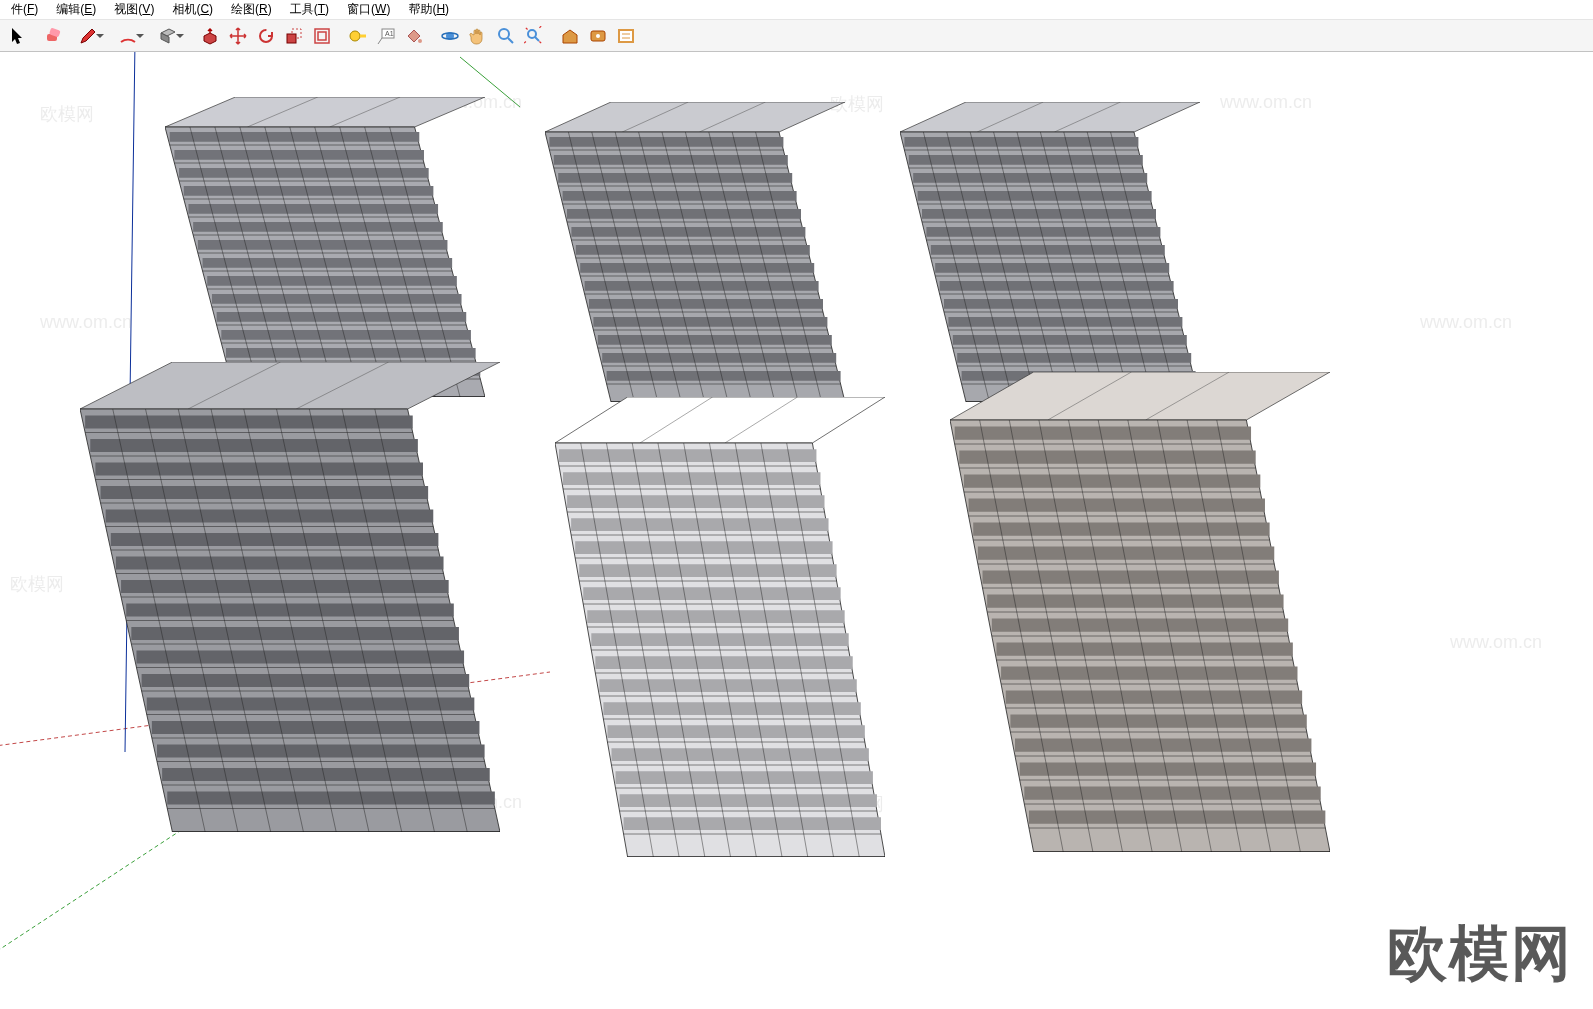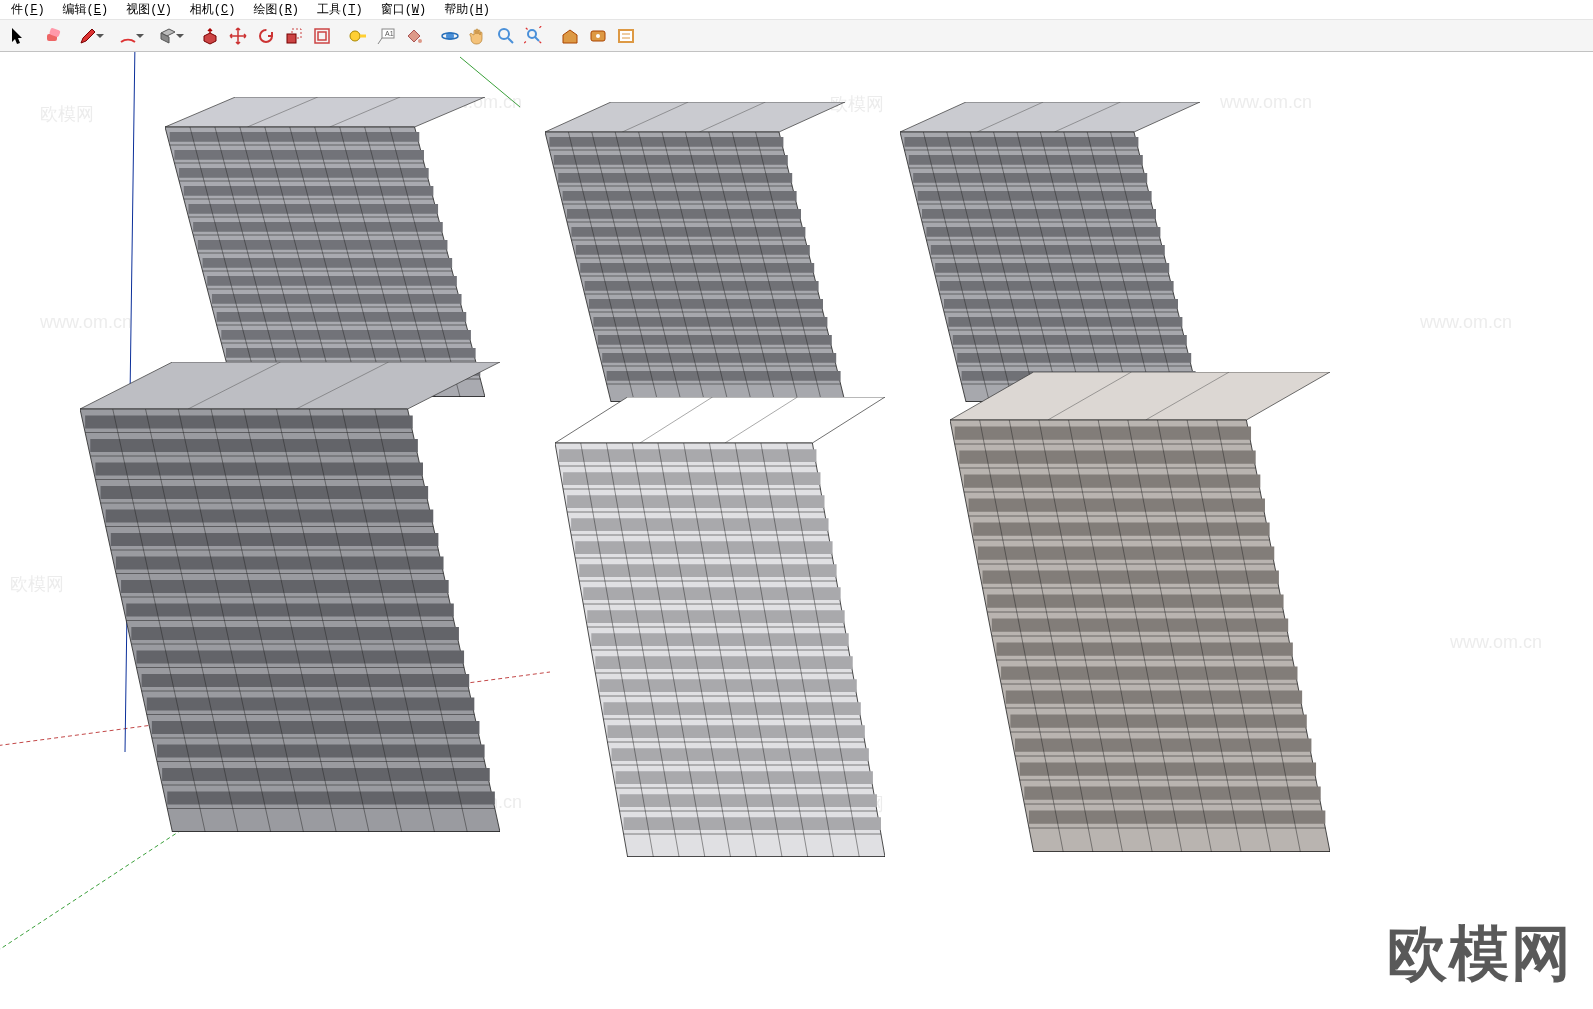--- a/index.html
+++ b/index.html
@@ -1,19 +1,19 @@
 <!DOCTYPE html>
 <html><head>
 <meta charset="utf-8">
 <style>
   * { box-sizing: border-box; margin: 0; padding: 0; }
   html, body { width: 1593px; height: 1009px; font-family: "Microsoft YaHei", SimSun, sans-serif; font-size: 12px; background: #fff; overflow: hidden; }
 
   
-  .menubar { display: flex; align-items: center; height: 20px; padding-left: 2px; background: #fff; border-bottom: 1px solid #e5e5e5; user-select: none; font-family: Liberation Mono, monospace; }
+  .menubar { display: flex; align-items: center; height: 20px; padding-left: 2px; background: #fff; border-bottom: 1px solid #e5e5e5; user-select: none; }
   .menubar .item { padding: 2px 9px; cursor: default; }
   .menubar .mn { text-decoration: underline; }
 
   
   .toolbar { display: flex; align-items: center; height: 32px; padding-left: 4px; background: #f5f5f5; border-bottom: 1px solid #c2c2c2; gap: 0; }
   .tool, .tool-drop { display: flex; align-items: center; justify-content: center; width: 28px; height: 26px; position: relative; cursor: pointer; }
   .tool-drop { width: 40px; }
   .tool-drop::after { content: ""; position: absolute; right: 4px; top: 50%; border: 4px solid transparent; border-top-color: #555; transform: translateY(-2px); }
   .sep { width: 8px; height: 100%; }
 

